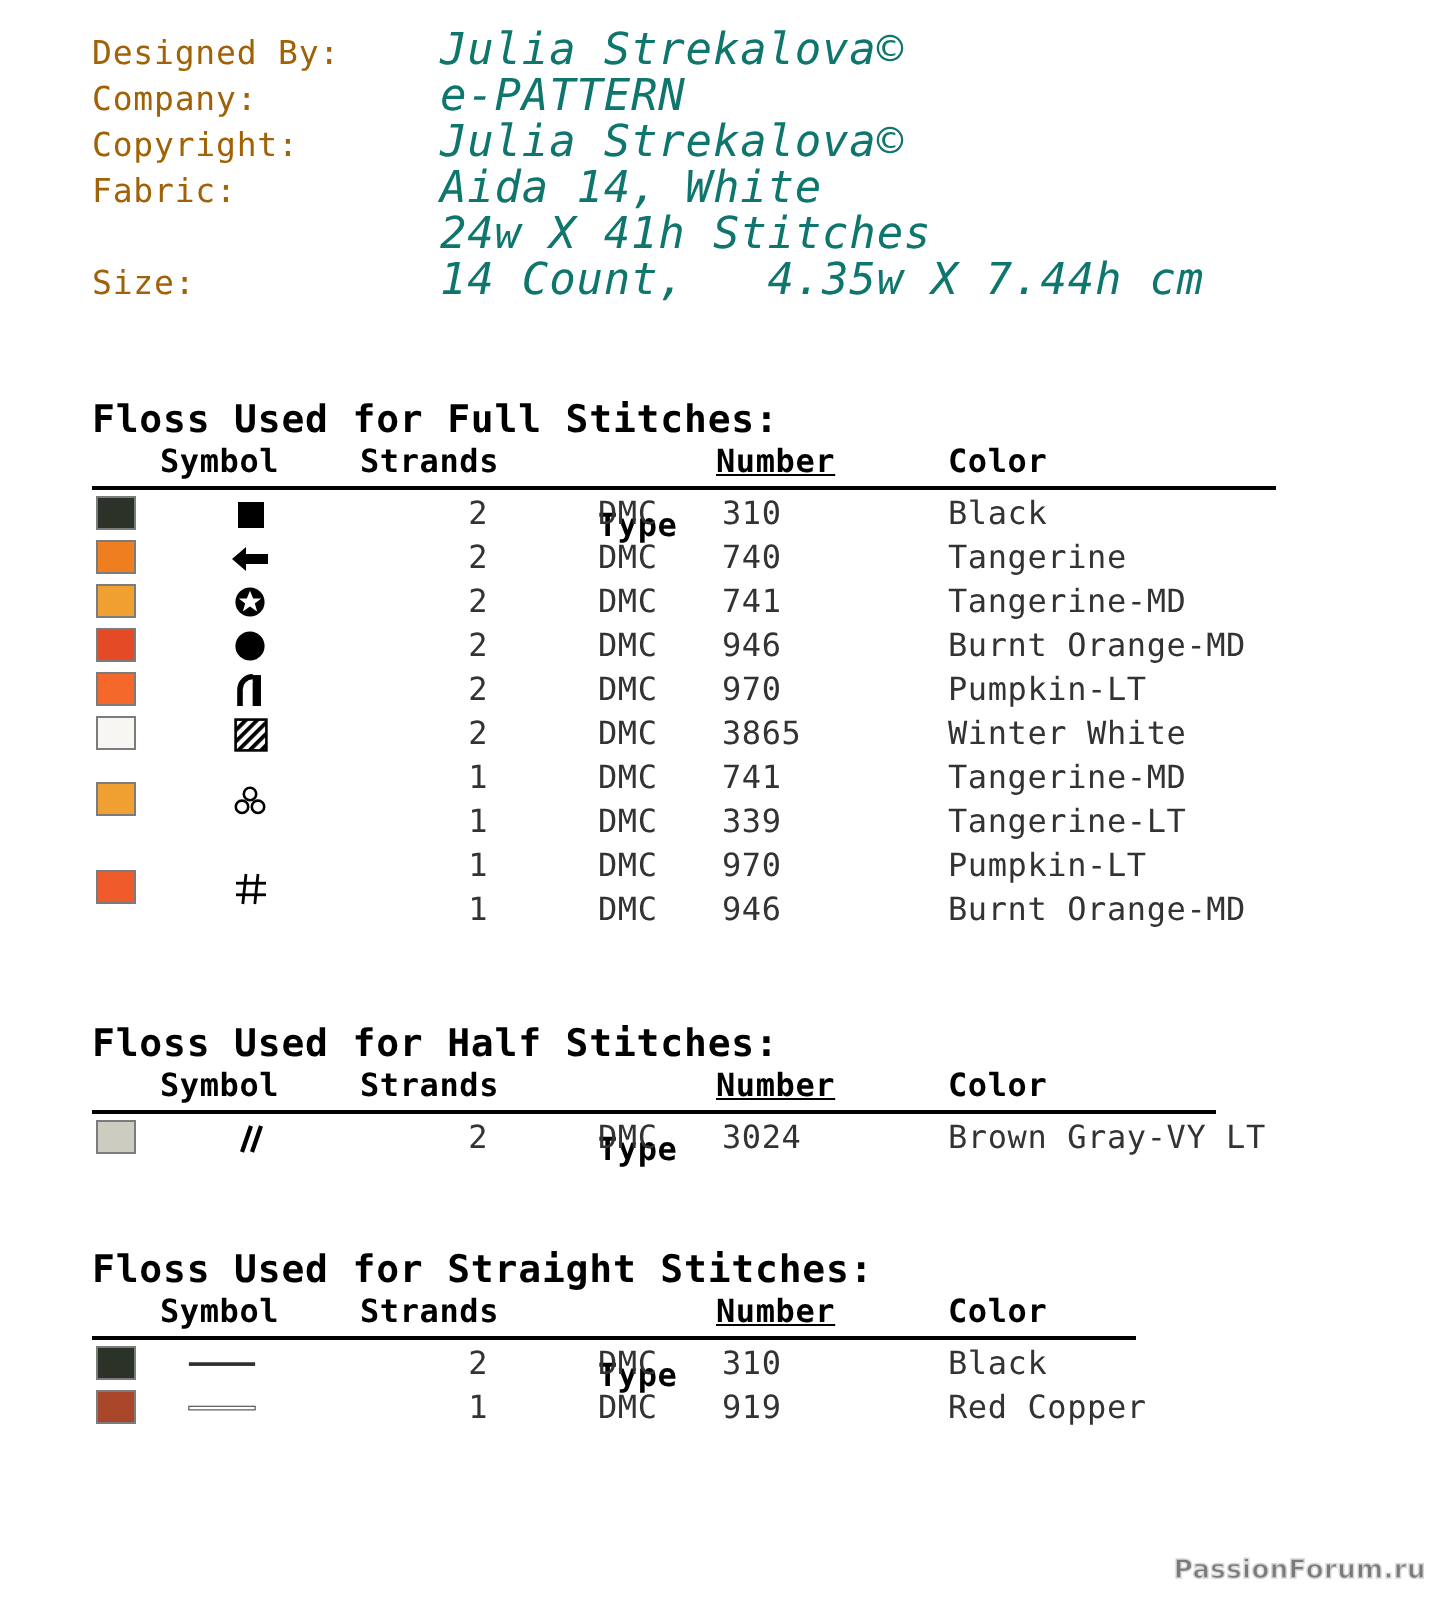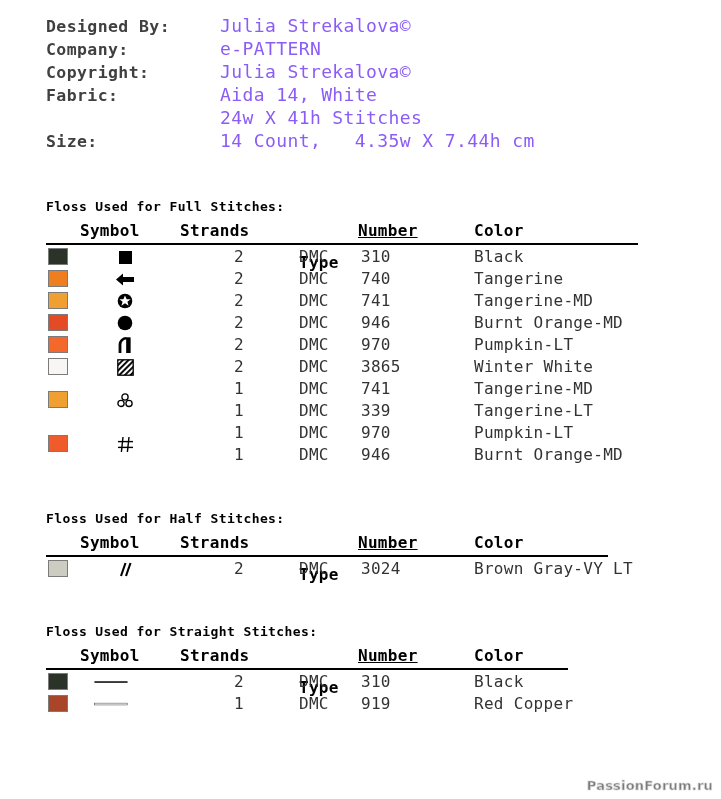--- a/index.html
+++ b/index.html
@@ -32,37 +32,38 @@
   }
   .info-row {
     display: flex;
     align-items: baseline;
     height: 23px;
     line-height: 23px;
     white-space: pre;
   }
   .info-label {
     width: 174px;
-    font-weight: bold;
+    font-weight: normal;
     font-size: 16.5px;
     letter-spacing: 0.4px;
-    color: #404040;
+    color: #a16207;
   }
   .info-value {
-    font-size: 18px;
-    color: #8b5cf6;
+    font-size: 22px;
+    color: #0f766e;
     letter-spacing: 0.4px;
+    font-style: italic;
   }
 
   
   .section-title {
     position: absolute;
     left: 46px;
     font-weight: bold;
-    font-size: 13px;
+    font-size: 19px;
     letter-spacing: 0.4px;
     white-space: pre;
   }
 
   
   .ftable {
     position: absolute;
     left: 46px;
   }
   .thead {

